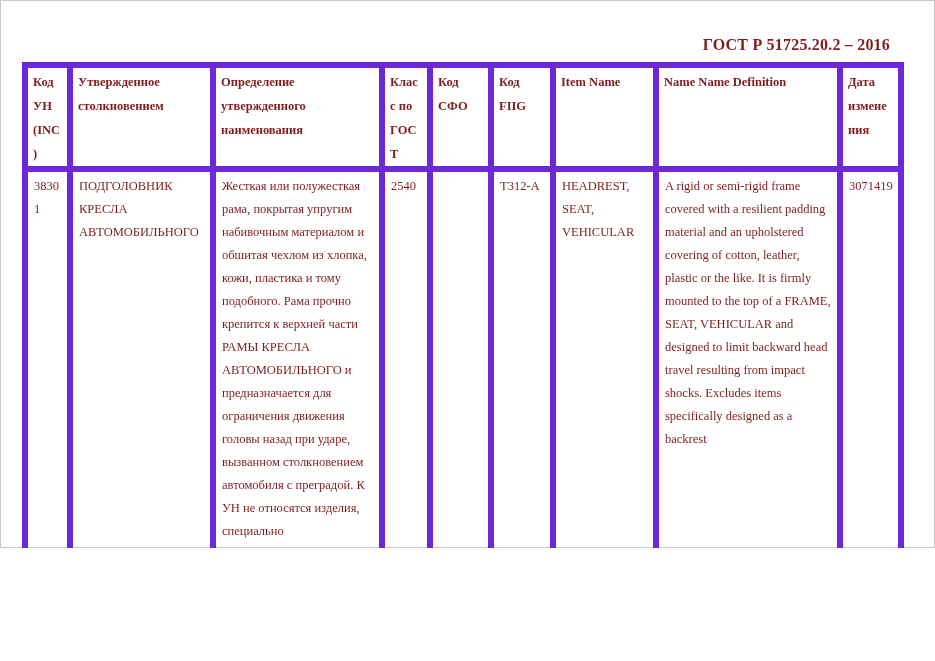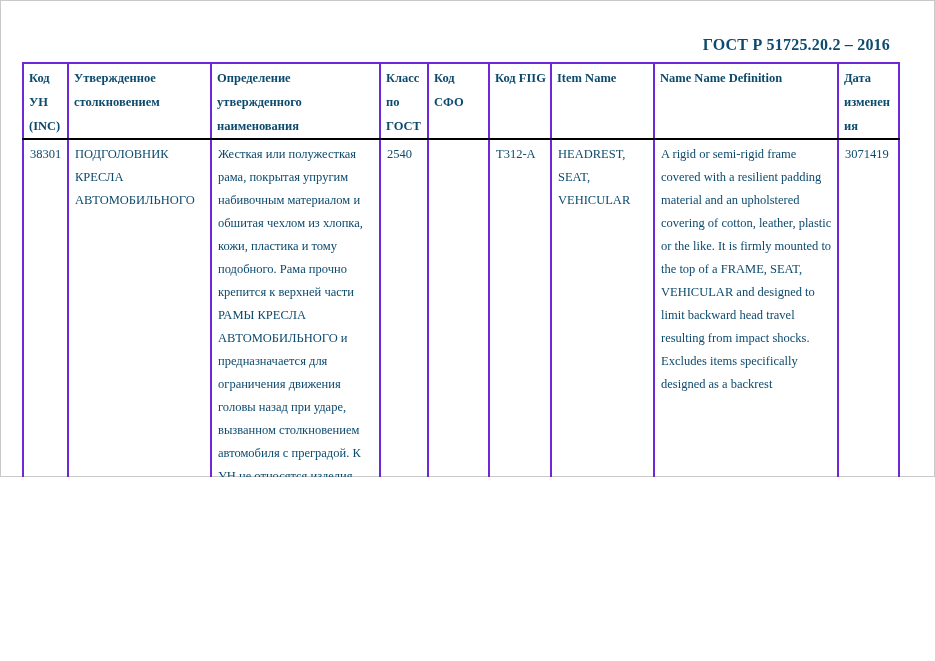--- a/index.html
+++ b/index.html
@@ -3,25 +3,25 @@
 <meta charset="utf-8">
 <style>
   html, body {
     margin: 0;
     padding: 0;
     background: #ffffff;
   }
   .page {
     position: relative;
     width: 935px;
-    height: 477px;
+    height: 548px;
     background: #ffffff;
     box-shadow: inset 0 0 0 1px #c9c9c9;
     font-family: "Liberation Serif", "DejaVu Serif", serif;
-    color: #0c4a6e;
+    color: #7f1d1d;
     overflow: hidden;
   }
   .doc-title {
     position: absolute;
     top: 36px;
     right: 45px;
     font-size: 16px;
     font-weight: bold;
     letter-spacing: 0.2px;
     white-space: nowrap;
@@ -31,21 +31,21 @@
     left: 22px;
     top: 62px;
     width: 876px;
     border-collapse: collapse;
     table-layout: fixed;
     border: 2px solid #000000;
     border-bottom-width: 3px;
   }
   table.gost-table th,
   table.gost-table td {
-    border: 2px solid #6d28d9;
+    border: 6px solid #6d28d9;
     vertical-align: top;
     text-align: left;
     overflow-wrap: break-word;
     word-break: break-word;
   }
   table.gost-table th {
     font-size: 12.5px;
     font-weight: bold;
     line-height: 24px;
     padding: 2px 4px 0 5px;

